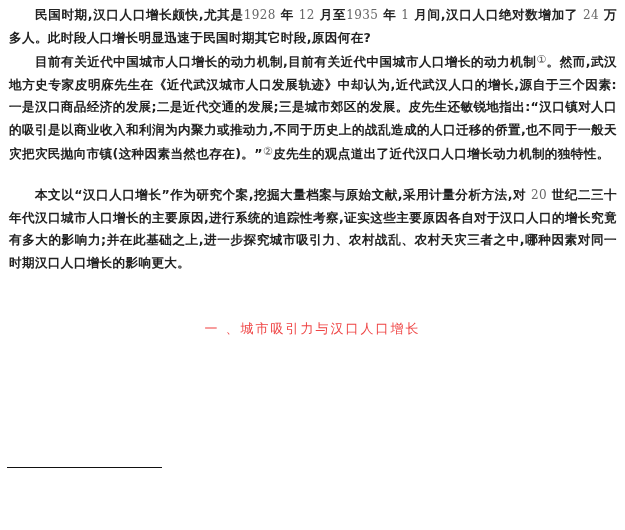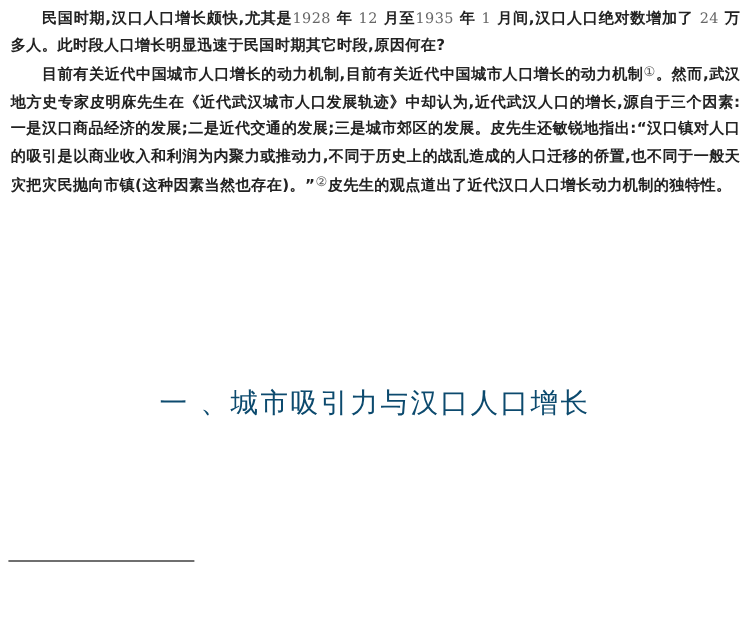--- a/index.html
+++ b/index.html
@@ -47,24 +47,24 @@
     color: #555;
     font-size: 11px;
     vertical-align: 3px;
   }
   .heading {
     position: absolute;
     left: 0;
     width: 625px;
     top: 272px;
     text-align: center;
-    font-size: 23px;
+    font-size: 13px;
     letter-spacing: 2px;
     font-weight: normal;
-    color: #0c4a6e;
+    color: #ef4444;
     margin-top: 48px;
   }
   .subheading {
     position: absolute;
     left: 35px;
     top: 355px;
     font-size: 12.6px;
     font-weight: bold;
     color: #222;
     letter-spacing: 0.4px;
@@ -127,20 +127,21 @@
 </style>
 </head>
 <body>
 
 <div class="page">
 
   <p class="para" style="top:4px;"><span>民国时期,汉口人口增长颇快,尤其是</span><span class="num">1928</span><span> 年 </span><span class="num">12</span><span> 月至</span><span class="num">1935</span><span> 年 </span><span class="num">1</span><span> 月间,汉口人口绝对数增加了 </span><span class="num">24</span><span> 万多人。此时段人口增长明显迅速于民国时期其它时段,原因何在?</span></p>
 
   <p class="para" style="top:49px;"><span>目前有关近代中国城市人口增长的动力机制,目前有关近代中国城市人口增长的动力机制</span><span class="sup">①</span><span>。然而,武汉地方史专家皮明庥先生在《近代武汉城市人口发展轨迹》中却认为,近代武汉人口的增长,源自于三个因素:一是汉口商品经济的发展;二是近代交通的发展;三是城市郊区的发展。皮先生还敏锐地指出:“汉口镇对人口的吸引是以商业收入和利润为内聚力或推动力,不同于历史上的战乱造成的人口迁移的侨置,也不同于一般天灾把灾民抛向市镇(这种因素当然也存在)。”</span><span class="sup">②</span><span>皮先生的观点道出了近代汉口人口增长动力机制的独特性。</span></p>
 
+  <p class="para" style="top:184px;"><span>本文以“汉口人口增长”作为研究个案,挖掘大量档案与原始文献,采用计量分析方法,对 </span><span class="num">20</span><span> 世纪二三十年代汉口城市人口增长的主要原因,进行系统的追踪性考察,证实这些主要原因各自对于汉口人口的增长究竟有多大的影响力;并在此基础之上,进一步探究城市吸引力、农村战乱、农村天灾三者之中,哪种因素对同一时期汉口人口增长的影响更大。</span></p>
 
   <h2 class="heading">一 、城市吸引力与汉口人口增长</h2>
 
 
 
 
   <div class="rule"></div>
 
 
 

